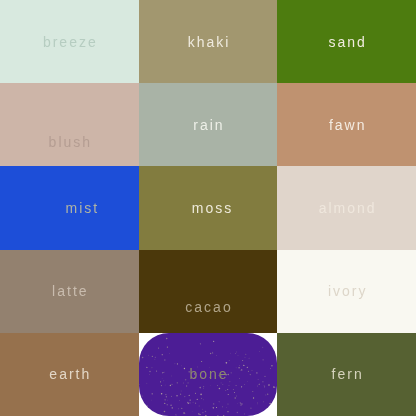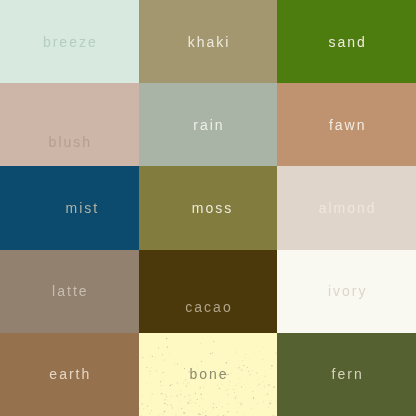--- a/index.html
+++ b/index.html
@@ -64,42 +64,42 @@
     </div>
     <div class="swatch" style="background: rgb(205, 181, 168);">
       <span class="swatch-label" style="color: rgb(180, 157, 146); margin-top: 35px;">blush</span>
     </div>
     <div class="swatch" style="background: rgb(169, 179, 166);">
       <span class="swatch-label" style="color: rgb(238, 240, 232);">rain</span>
     </div>
     <div class="swatch" style="background: rgb(191, 146, 112);">
       <span class="swatch-label" style="color: rgb(244, 236, 226);">fawn</span>
     </div>
-    <div class="swatch" style="background: #0c4a6e; padding-left: 24px;">
+    <div class="swatch" style="background: #1d4ed8; padding-left: 24px;">
       <span class="swatch-label" style="color: rgb(176, 180, 164);">mist</span>
     </div>
     <div class="swatch" style="background: rgb(130, 124, 63);">
       <span class="swatch-label" style="color: rgb(238, 234, 219); margin-left: 7px;">moss</span>
     </div>
     <div class="swatch" style="background: rgb(224, 213, 203);">
       <span class="swatch-label" style="color: rgb(239, 231, 221);">almond</span>
     </div>
     <div class="swatch" style="background: rgb(147, 129, 111); text-align: right;">
       <span class="swatch-label" style="color: rgb(201, 188, 174);">latte</span>
     </div>
     <div class="swatch" style="background: rgb(75, 56, 11);">
       <span class="swatch-label" style="color: rgb(176, 164, 137); margin-top: 32px;">cacao</span>
     </div>
     <div class="swatch" style="background: rgb(249, 248, 241);">
       <span class="swatch-label" style="color: rgb(221, 214, 201);">ivory</span>
     </div>
     <div class="swatch" style="background: rgb(150, 113, 77);">
       <span class="swatch-label" style="color: rgb(227, 215, 199);">earth</span>
     </div>
-    <div class="swatch" style="background: #fef9c3;">
+    <div class="swatch" style="background: #4c1d95; border-radius: 30px;">
       <svg class="speckles" viewBox="0 0 139 84" preserveAspectRatio="none">
         <circle cx="3.62" cy="24.56" r="0.79" fill="#c8bda4" opacity="0.43"></circle>
         <circle cx="59.96" cy="81.09" r="0.79" fill="#b4ab92" opacity="0.51"></circle>
         <circle cx="125.88" cy="53.93" r="0.58" fill="#c8bda4" opacity="0.43"></circle>
         <circle cx="132.36" cy="68.07" r="0.47" fill="#b4ab92" opacity="0.55"></circle>
         <circle cx="13.36" cy="23.43" r="0.61" fill="#b4ab92" opacity="0.64"></circle>
         <circle cx="23.93" cy="81.21" r="0.49" fill="#b4ab92" opacity="0.44"></circle>
         <circle cx="119.04" cy="53.12" r="0.39" fill="#c8bda4" opacity="0.57"></circle>
         <circle cx="36.83" cy="82.02" r="0.41" fill="#c8bda4" opacity="0.53"></circle>
         <circle cx="102.06" cy="72.22" r="0.52" fill="#c8bda4" opacity="0.51"></circle>

